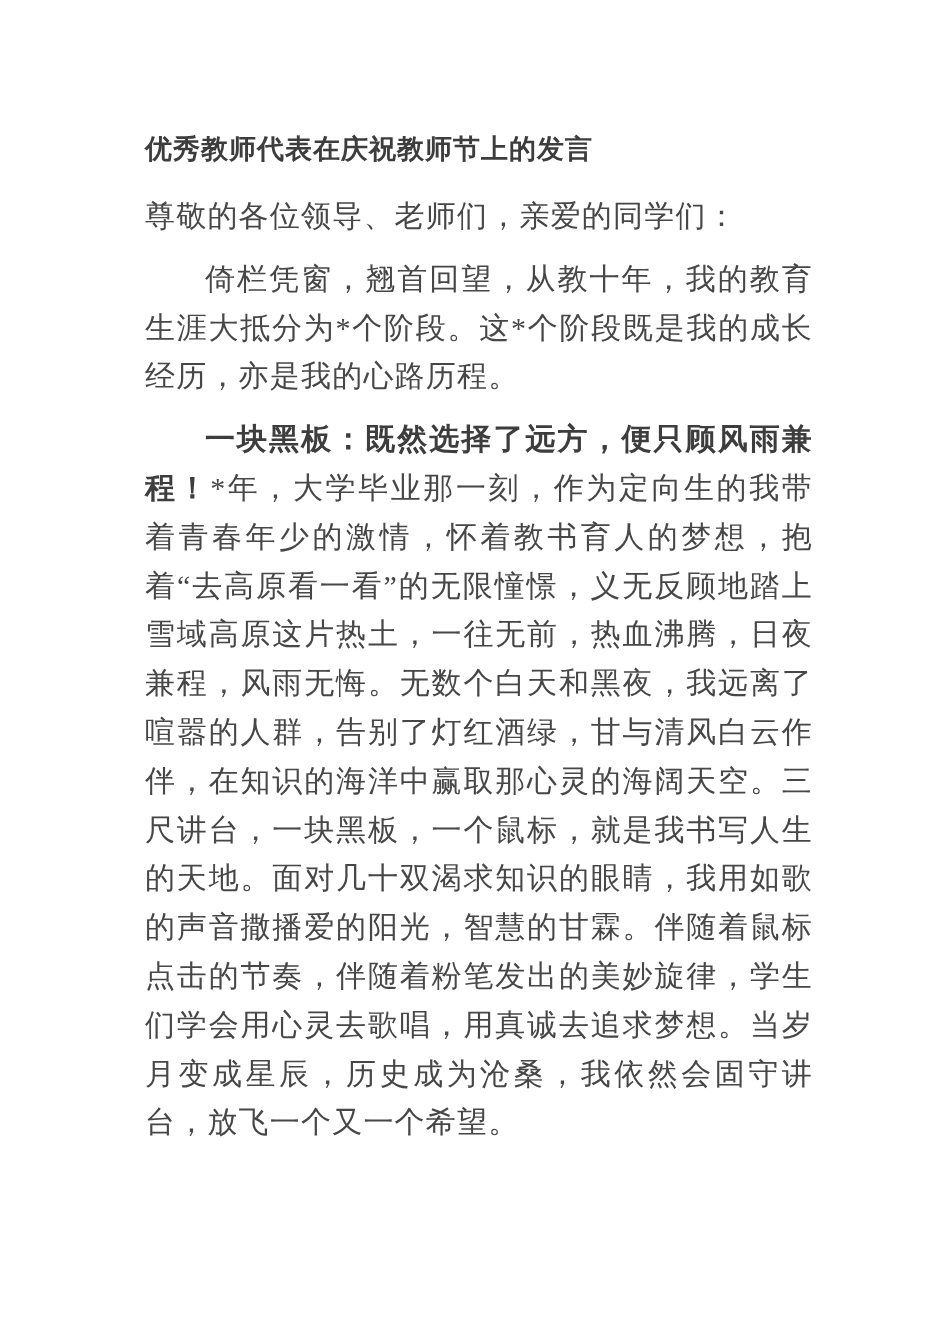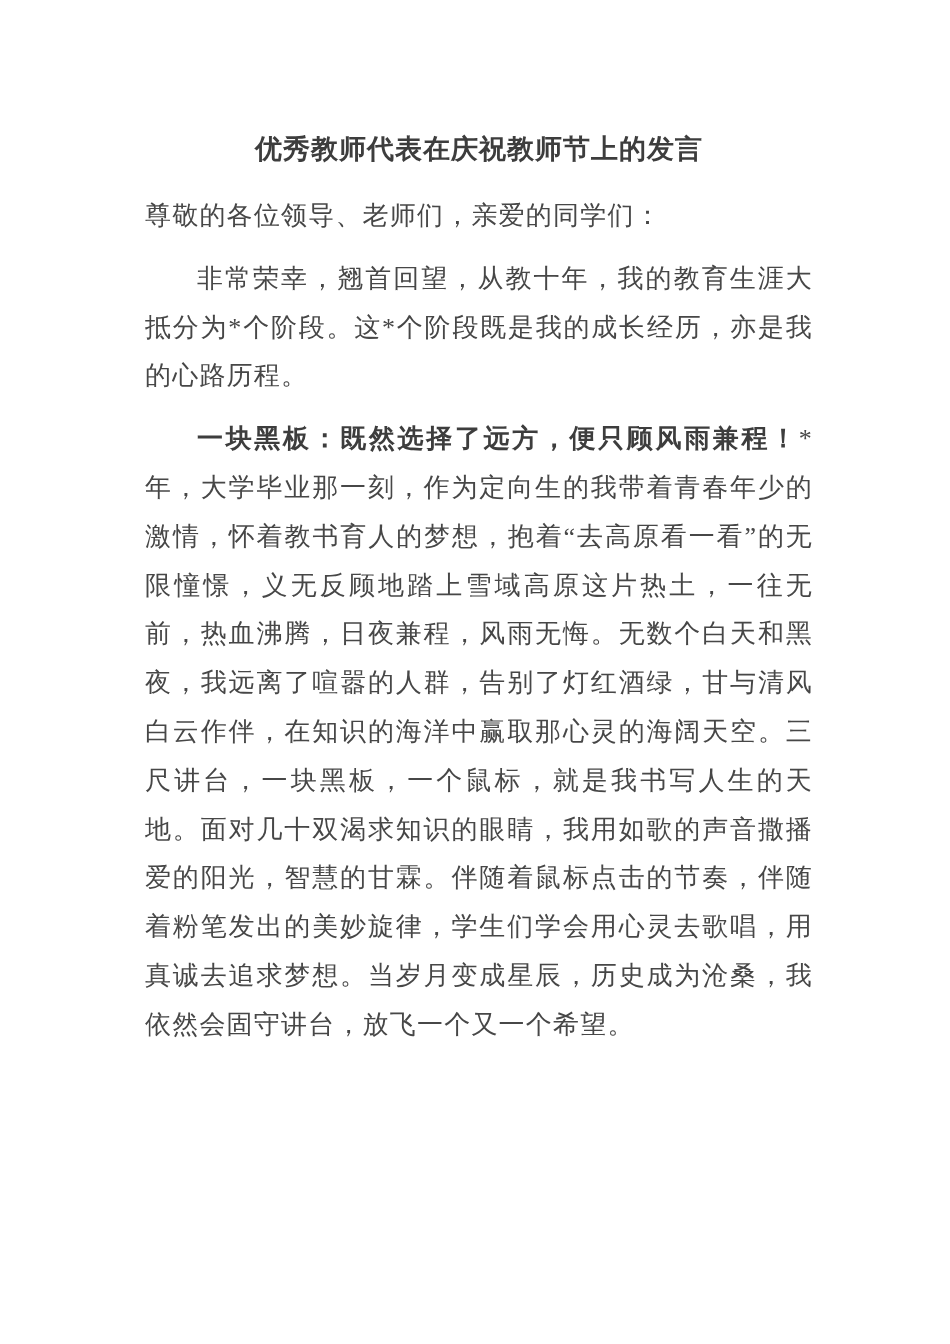--- a/index.html
+++ b/index.html
@@ -19,27 +19,26 @@
     position: absolute;
     left: 145px;
     top: 128px;
     width: 668px;
     color: #474747;
   }
   .doc-title {
     font-size: 27px;
     line-height: 42px;
     font-weight: 700;
-    text-align: center;
     color: #3d3d3d;
     letter-spacing: 1px;
     margin: 0 0 22px 0;
   }
   .para {
-    font-size: 26px;
+    font-size: 30px;
     line-height: 48.8px;
     letter-spacing: 1.2px;
     margin: 0 0 14px 0;
     text-align: justify;
     font-weight: 400;
   }
   .para.indent {
     text-indent: 2em;
   }
   .bold-lead {
@@ -51,18 +50,18 @@
 <body>
 
 <div class="page">
   <div class="doc">
 
     <h1 class="doc-title">优秀教师代表在庆祝教师节上的发言</h1>
 
     <p class="para">尊敬的各位领导、老师们，亲爱的同学们：</p>
 
 
-    <p class="para indent">非常荣幸，翘首回望，从教十年，我的教育生涯大抵分为*个阶段。这*个阶段既是我的成长经历，亦是我的心路历程。</p>
+    <p class="para indent">倚栏凭窗，翘首回望，从教十年，我的教育生涯大抵分为*个阶段。这*个阶段既是我的成长经历，亦是我的心路历程。</p>
 
     <p class="para indent"><strong class="bold-lead">一块黑板：既然选择了远方，便只顾风雨兼程！</strong><span>*年，大学毕业那一刻，作为定向生的我带着青春年少的激情，怀着教书育人的梦想，抱着“去高原看一看”的无限憧憬，义无反顾地踏上雪域高原这片热土，一往无前，热血沸腾，日夜兼程，风雨无悔。无数个白天和黑夜，我远离了喧嚣的人群，告别了灯红酒绿，甘与清风白云作伴，在知识的海洋中赢取那心灵的海阔天空。三尺讲台，一块黑板，一个鼠标，就是我书写人生的天地。面对几十双渴求知识的眼睛，我用如歌的声音撒播爱的阳光，智慧的甘霖。伴随着鼠标点击的节奏，伴随着粉笔发出的美妙旋律，学生们学会用心灵去歌唱，用真诚去追求梦想。当岁月变成星辰，历史成为沧桑，我依然会固守讲台，放飞一个又一个希望。</span></p>
 
   </div>
 </div>
 
 </body></html>

